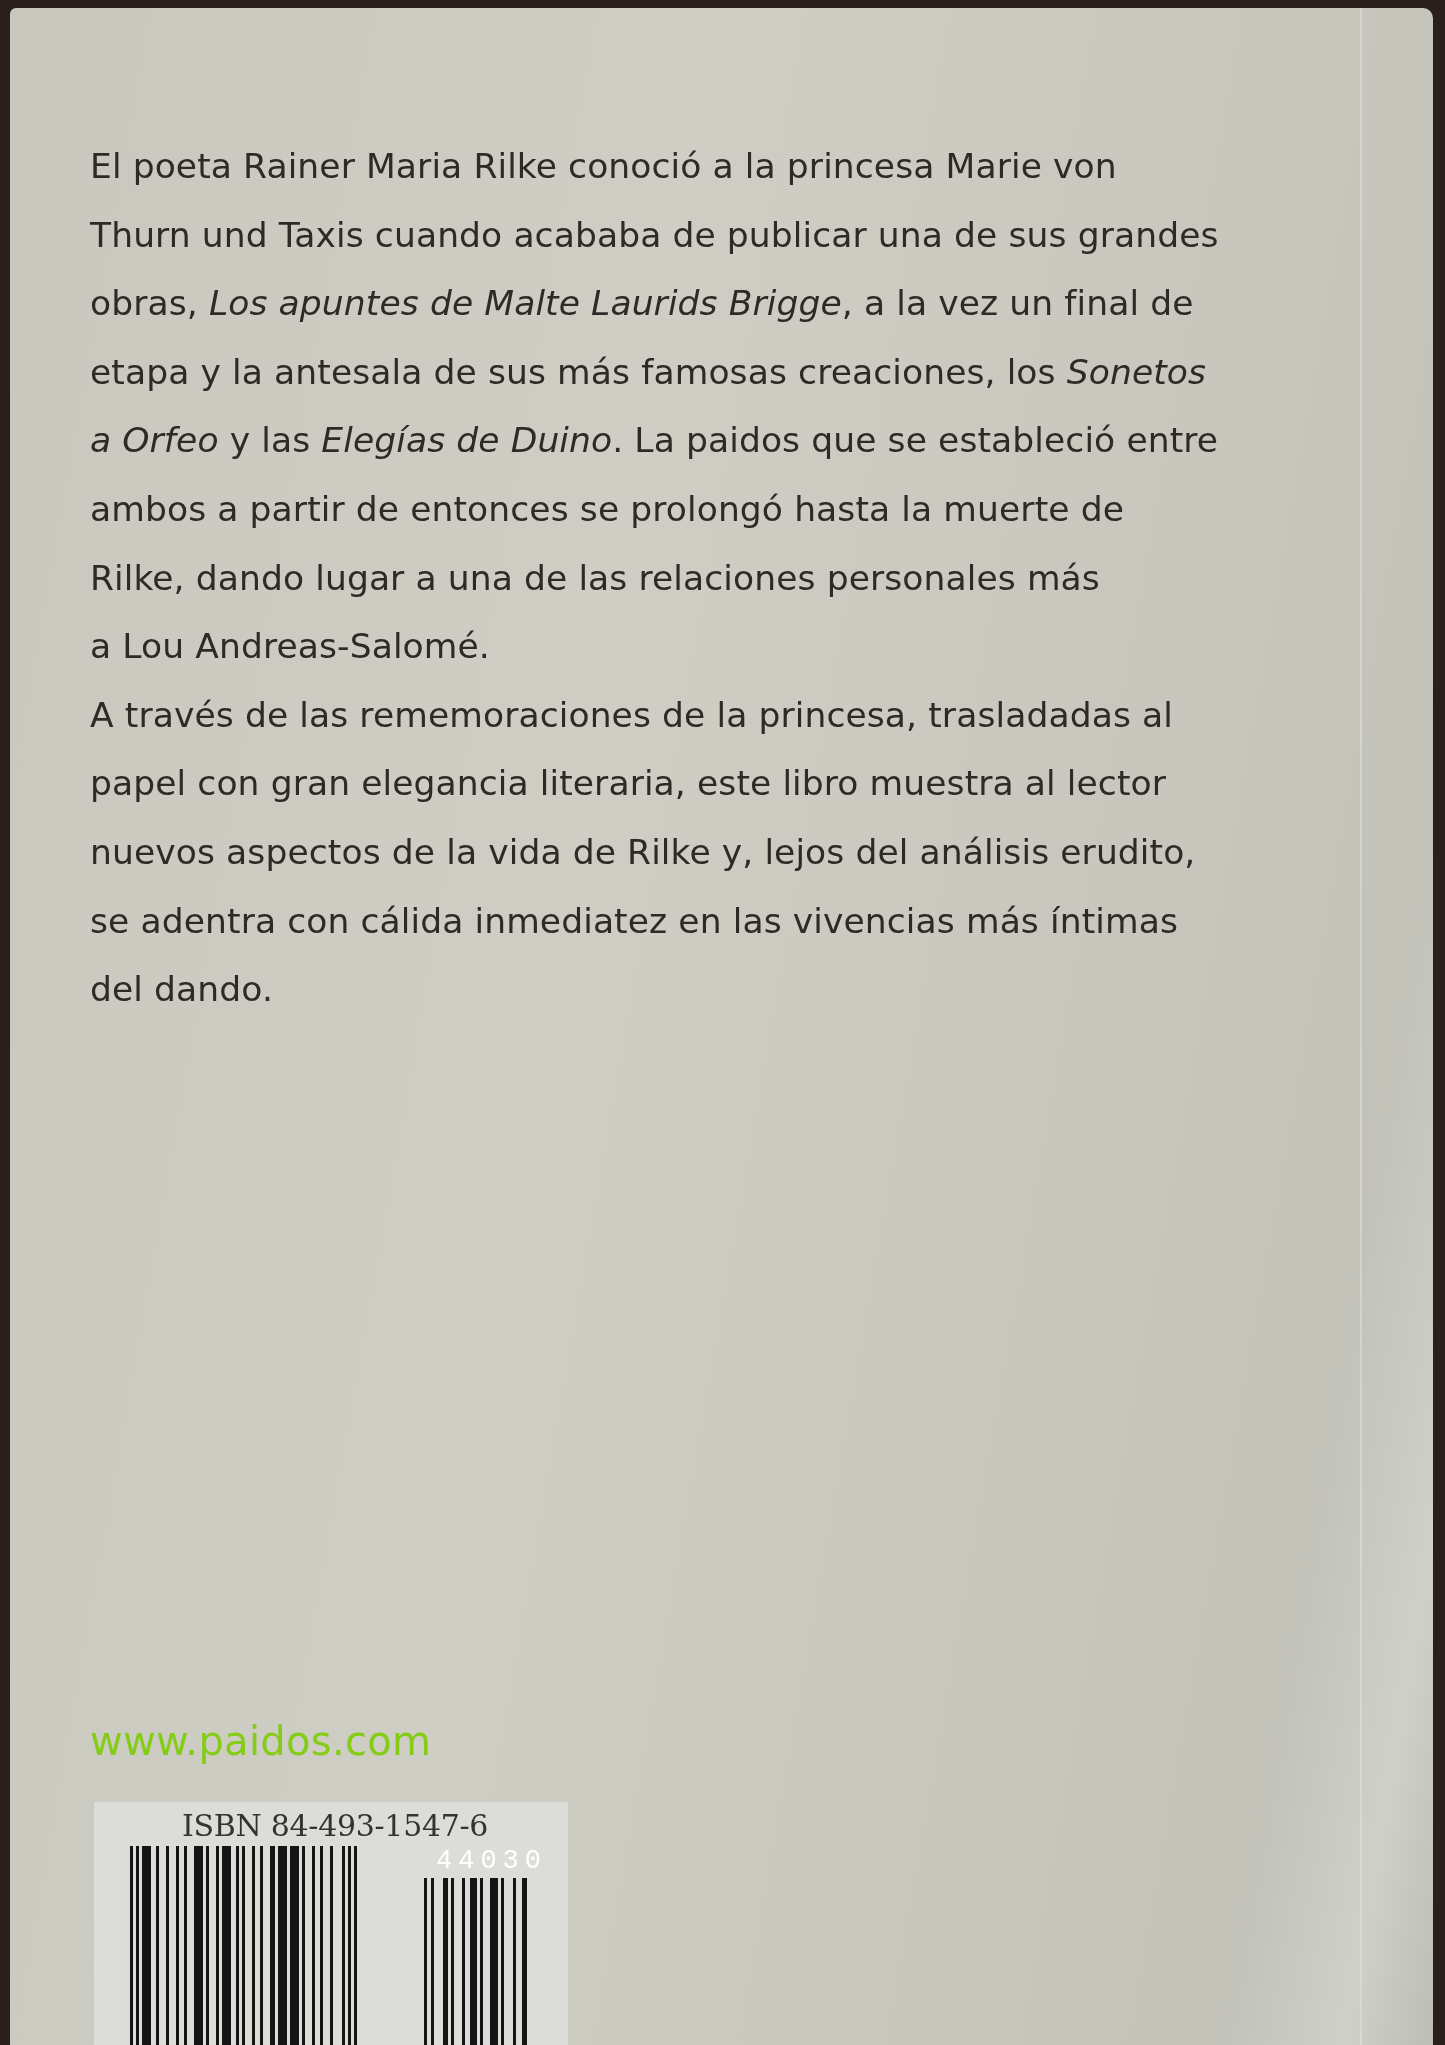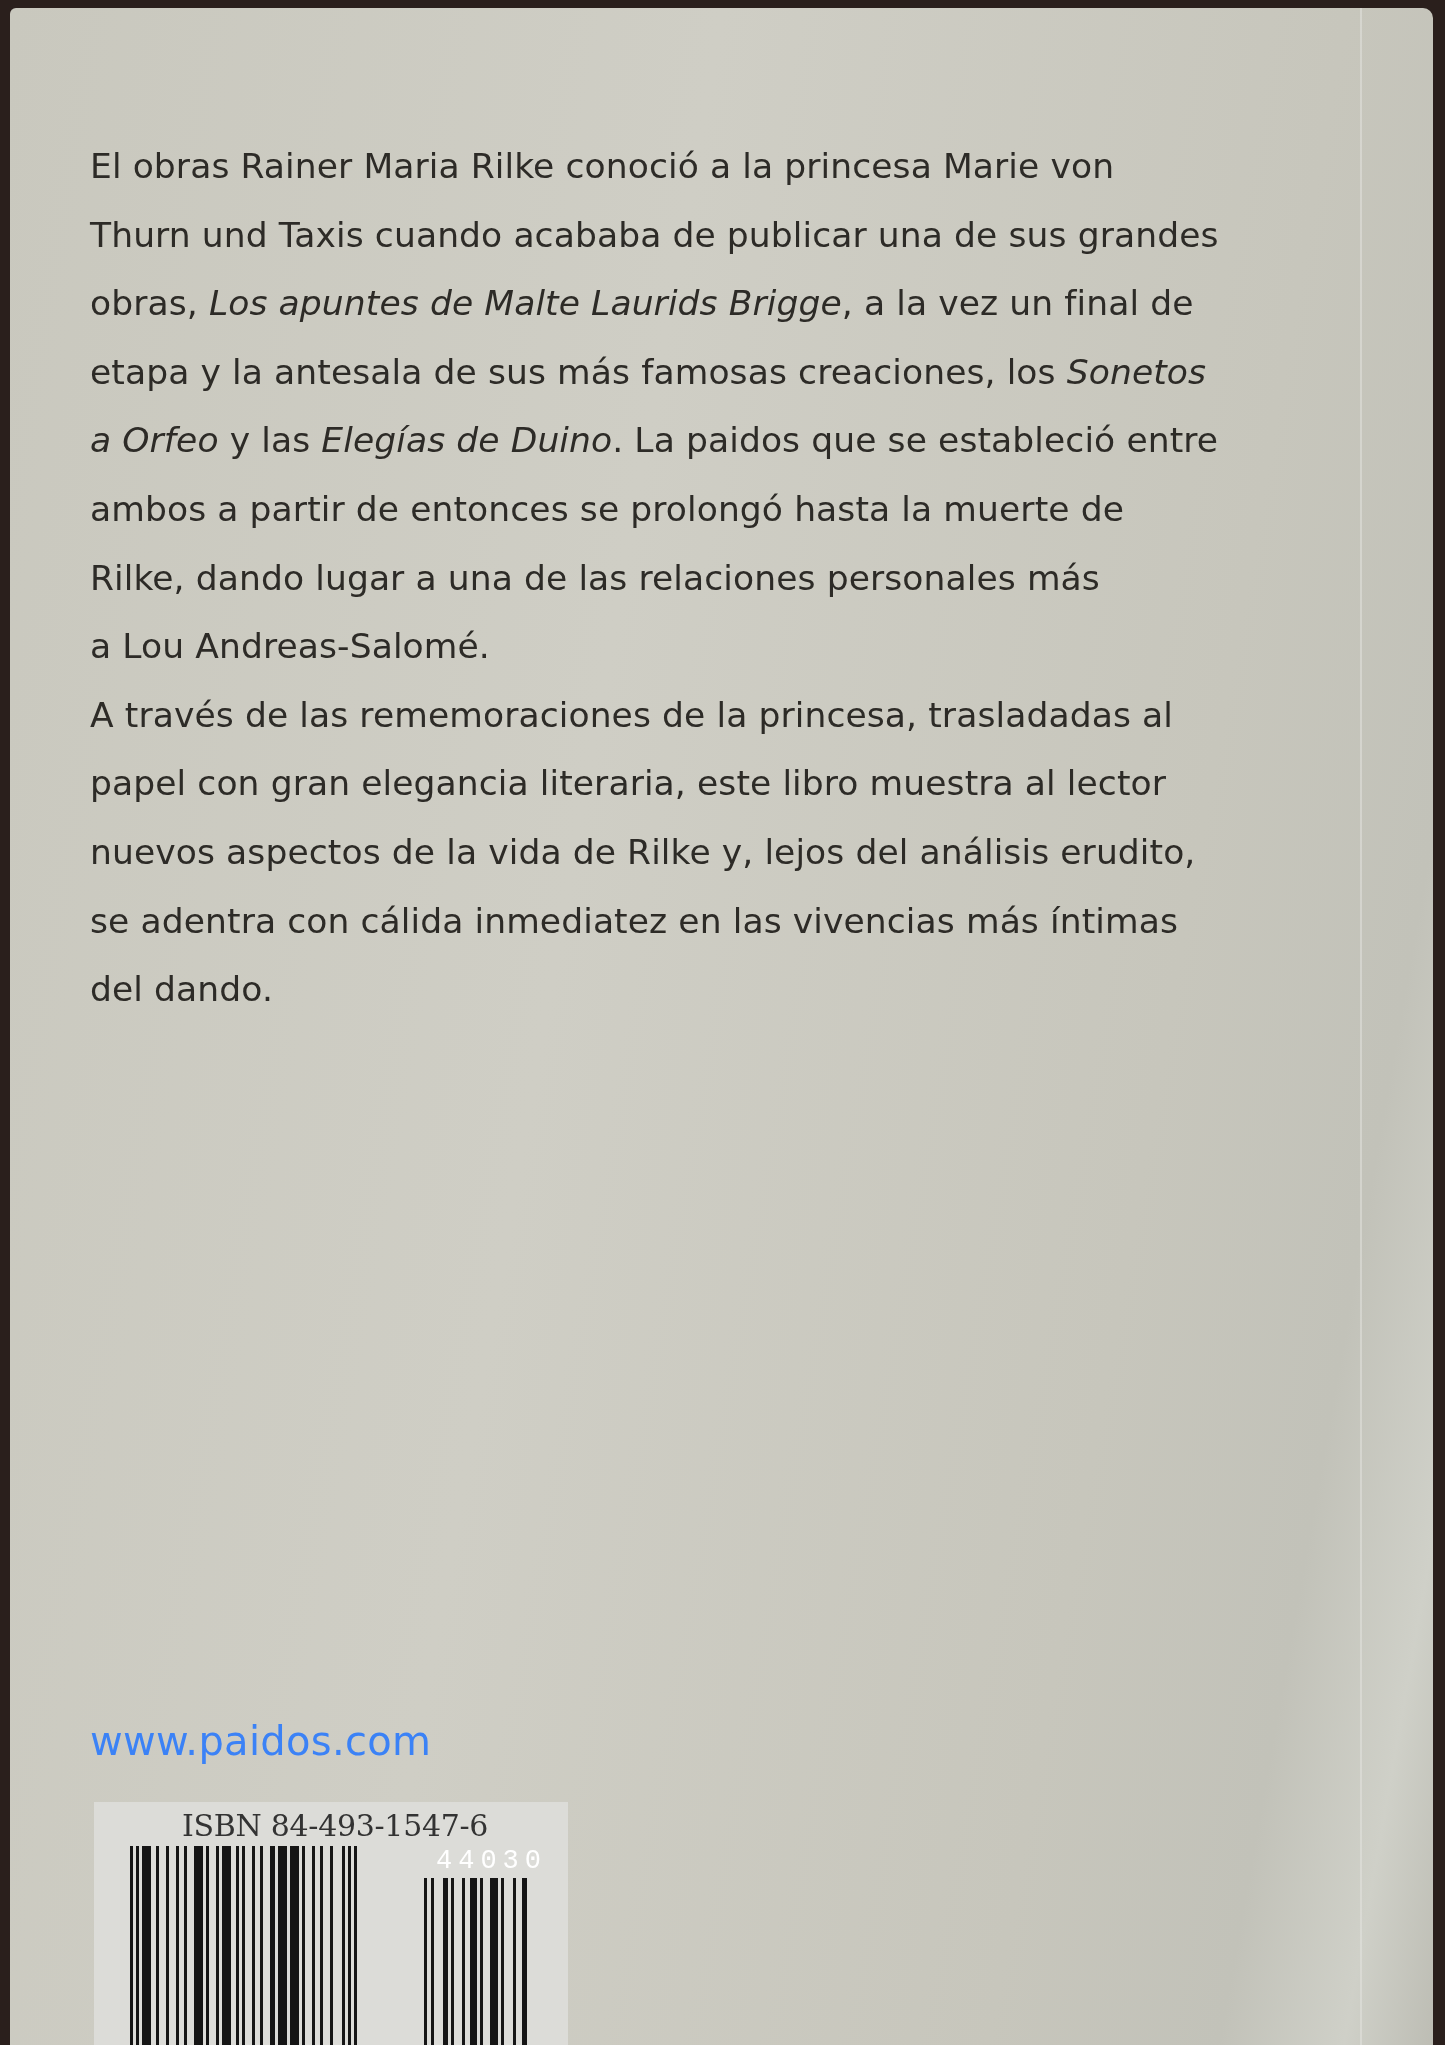--- a/index.html
+++ b/index.html
@@ -5,37 +5,37 @@
   html,body{margin:0;padding:0;}
   body{width:1445px;height:2045px;background:#2a1f1c;position:relative;overflow:hidden;font-family:"DejaVu Sans",sans-serif;}
   .cover{position:absolute;left:10px;top:8px;width:1423px;height:2037px;
     background:linear-gradient(100deg,#c9c8be 0%,#cfcec5 40%,#c7c6bc 75%,#c2c2b9 88%,#cfd0c8 95%,#bdbdb4 100%);
     border-radius:6px 10px 0 0;}
   .spine-line{position:absolute;left:1360px;top:8px;width:2px;height:2037px;background:rgba(230,230,225,0.5);}
   .text-block{position:absolute;left:90px;top:132px;width:1200px;color:#2d2b27;font-size:34.5px;line-height:68.6px;letter-spacing:0.1px;}
   .text-block p{margin:0;}
   .text-block .line{display:block;white-space:nowrap;}
   .text-block em{font-style:italic;}
-  .url{position:absolute;left:90px;top:1718px;font-size:40px;color:#3b82f6;letter-spacing:0.3px;}
+  .url{position:absolute;left:90px;top:1718px;font-size:40px;color:#84cc16;letter-spacing:0.3px;}
   .barcode-label{position:absolute;left:94px;top:1802px;width:474px;height:243px;background:#dcdcd8;}
   .isbn{position:absolute;left:182px;top:1808px;font-family:"DejaVu Serif",serif;font-size:30px;color:#333;letter-spacing:-0.3px;}
   .addon-num{position:absolute;left:436px;top:1846px;font-family:"Liberation Mono",monospace;font-size:27px;color:#ffffff;letter-spacing:6px;}
   .bars{position:absolute;left:130px;top:1846px;height:199px;width:300px;}
   .bars2{position:absolute;left:424px;top:1878px;height:167px;width:135px;}
   .bar{position:absolute;top:0;bottom:0;background:#151515;}
 </style>
 </head>
 <body>
 
 <div class="cover"></div>
 <div class="spine-line"></div>
 
 <div class="text-block" id="blurb">
     <p>
-      <span class="line"><span>El obras Rainer Maria Rilke conoció a la princesa Marie von</span></span>
+      <span class="line"><span>El poeta Rainer Maria Rilke conoció a la princesa Marie von</span></span>
       <span class="line"><span>Thurn und Taxis cuando acababa de publicar una de sus grandes</span></span>
       <span class="line"><span>obras, </span><em>Los apuntes de Malte Laurids Brigge</em><span>, a la vez un final de</span></span>
       <span class="line"><span>etapa y la antesala de sus más famosas creaciones, los </span><em>Sonetos</em></span>
       <span class="line"><em>a Orfeo</em><span> y las </span><em>Elegías de Duino</em><span>. La paidos que se estableció entre</span></span>
       <span class="line"><span>ambos a partir de entonces se prolongó hasta la muerte de</span></span>
       <span class="line"><span>Rilke, dando lugar a una de las relaciones personales más</span></span>
       <span class="line"><span>a Lou Andreas-Salomé.</span></span>
     </p>
     <p>
       <span class="line"><span>A través de las rememoraciones de la princesa, trasladadas al</span></span>

